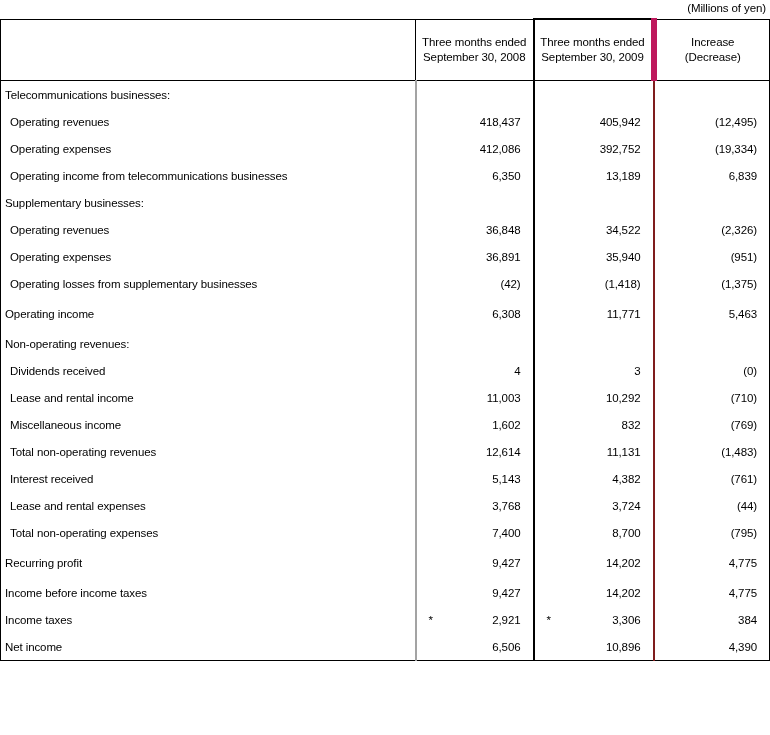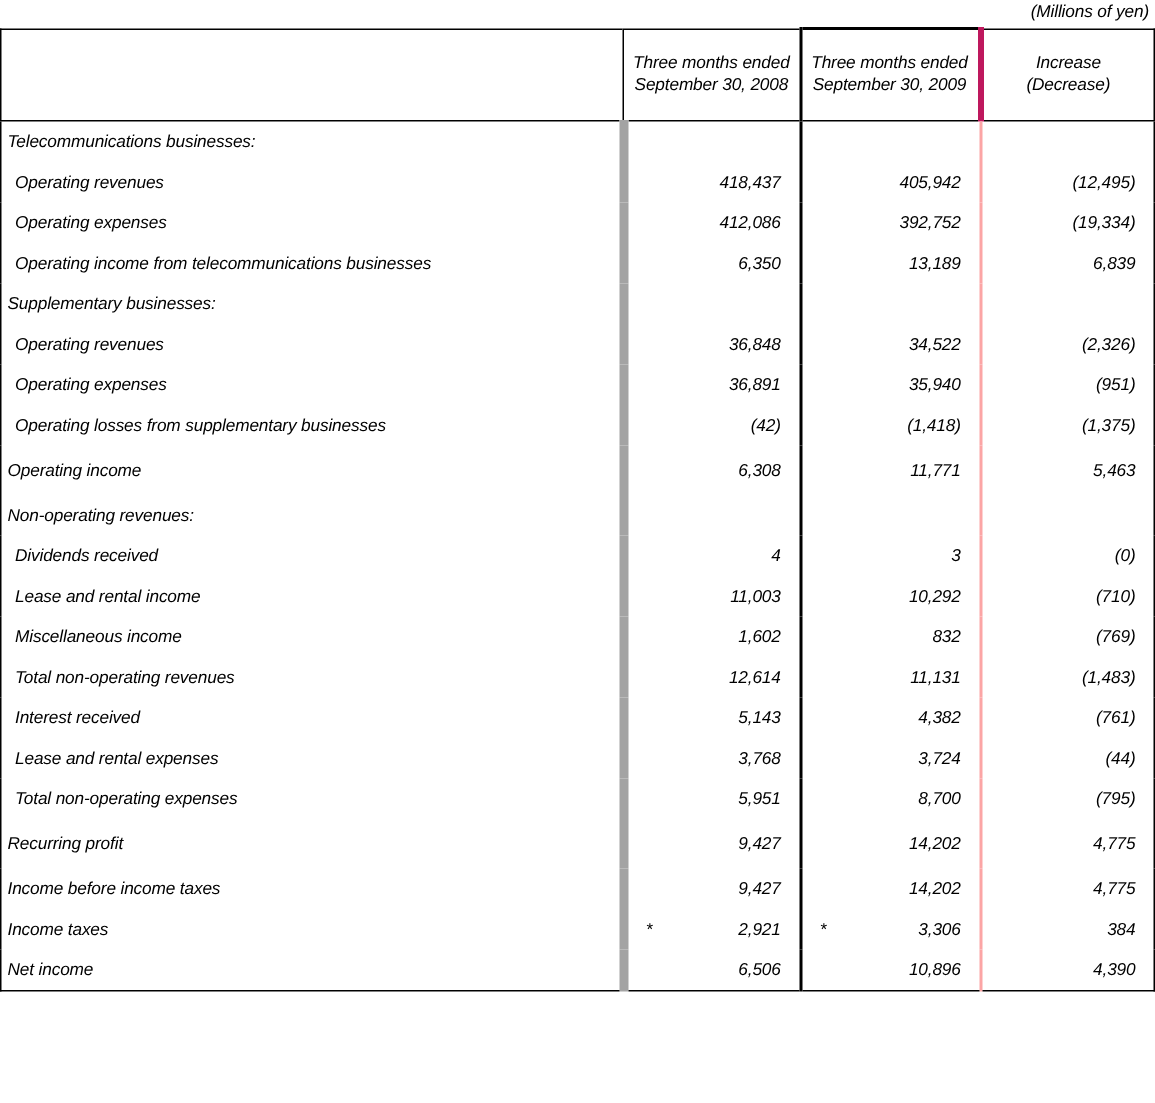--- a/index.html
+++ b/index.html
@@ -13,21 +13,20 @@
     font-family: "Liberation Sans", sans-serif;
     color: #000000;
     -webkit-font-smoothing: none;
   }
 
   .page {
     position: relative;
     width: 690px;
     height: 735px;
     box-sizing: border-box;
-    font-style: italic;
   }
 
   .unit-note {
     position: absolute;
     top: 1px;
     left: 0;
     width: 766px;
     text-align: right;
     font-size: 11.5px;
     line-height: 14px;
@@ -67,46 +66,46 @@
     height: 60px;
   }
   thead th.h-label { border-right: 1px solid #000; }
   thead th.h-y2008 { border-right: 2px solid #000; text-align: center; }
   thead th.h-y2009 {
     border-left: 2px solid #000;
     border-right: 2px solid #000;
     border-top: 2px solid #000;
     text-align: center;
   }
-  thead th.h-delta { border-left: 4px solid #be185d; text-align: center; }
+  thead th.h-delta { border-left: 6px solid #be185d; text-align: center; }
   thead th .hline { display: block; line-height: 15px; }
 
   tbody td {
     padding: 0;
     vertical-align: middle;
     height: 27px;
     line-height: 14px;
   }
   tbody td.lbl {
-    border-right: 6px solid #a3a3a3;
+    border-right: 2px solid #a3a3a3;
     padding-left: 4px;
     text-align: left;
     white-space: nowrap;
   }
   tbody td.lbl.ind { padding-left: 9px; }
 
   tbody td.num {
     text-align: right;
     padding-right: 12px;
     position: relative;
     white-space: nowrap;
   }
   tbody td.num.col2009 {
     border-left: 2px solid #000;
-    border-right: 2px solid #fca5a5;
+    border-right: 2px solid #7f1d1d;
   }
 
   tbody td.num .ast {
     position: absolute;
     left: 12px;
     top: 50%;
     transform: translateY(-50%);
   }
   tr.tall td { height: 33px; }
 </style>
@@ -233,21 +232,21 @@
           <td class="num"><span>(761)</span></td>
         </tr>
         <tr>
           <td class="lbl ind">Lease and rental expenses</td>
           <td class="num"><span>3,768</span></td>
           <td class="num col2009"><span>3,724</span></td>
           <td class="num"><span>(44)</span></td>
         </tr>
         <tr>
           <td class="lbl ind">Total non-operating expenses</td>
-          <td class="num"><span>5,951</span></td>
+          <td class="num"><span>7,400</span></td>
           <td class="num col2009"><span>8,700</span></td>
           <td class="num"><span>(795)</span></td>
         </tr>
         <tr class="tall">
           <td class="lbl">Recurring profit</td>
           <td class="num"><span>9,427</span></td>
           <td class="num col2009"><span>14,202</span></td>
           <td class="num"><span>4,775</span></td>
         </tr>
         <tr>

